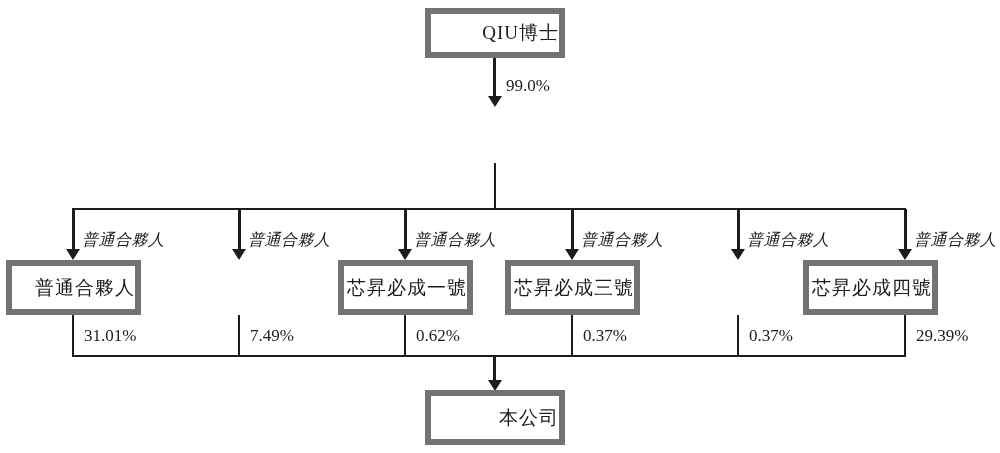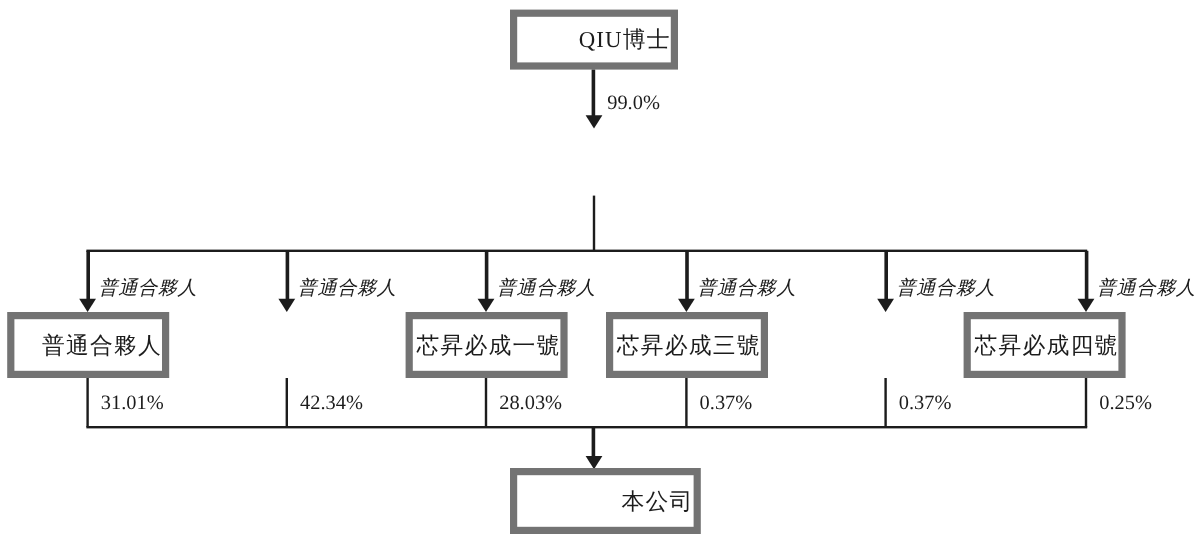--- a/index.html
+++ b/index.html
@@ -26,21 +26,21 @@
   .box-root{left:425px;top:8px;width:140px;height:50px;}
   .shaft-root{left:493px;top:58px;width:3px;height:39px;}
   .head-root{left:488px;top:96px;}
   .lbl-root-pct{left:506px;top:76px;}
   .box-holding{left:425px;top:109px;width:140px;height:54px;}
   .line-holding-down{left:494px;top:163px;width:2px;height:46px;}
   .hline-top{left:72px;top:208px;width:834px;height:2px;}
   .hline-bottom{left:72px;top:355px;width:834px;height:2px;}
   .shaft-company{left:493px;top:356px;width:3px;height:26px;}
   .head-company{left:488px;top:380px;}
-  .box-company{left:425px;top:390px;width:159px;height:55px;font-family:Liberation Serif, serif;}
+  .box-company{left:425px;top:390px;width:140px;height:55px;font-family:Liberation Serif, serif;}
 
   
   .pbox{top:260px;width:135px;height:55px;}
   .pshaft{top:209px;width:3px;height:41px;}
   .phead{top:249px;}
   .prole{top:230px;font-style:italic;}
   .pdrop{top:315px;width:2px;height:41px;}
   .ppct{top:326px;}
 </style>
 </head>
@@ -64,30 +64,30 @@
   <div class="node pbox" style="left:6px">
     <span>普通合夥人</span>
   </div>
   <div class="vline pdrop" style="left:72px"></div>
   <div class="lbl pct-lbl ppct" style="left:84px">31.01%</div>
 
   <div class="vline pshaft" style="left:238px"></div>
   <div class="arrowhead phead" style="left:232px"></div>
   <div class="lbl role-lbl prole" style="left:248px">普通合夥人</div>
   <div class="vline pdrop" style="left:238px"></div>
-  <div class="lbl pct-lbl ppct" style="left:250px">42.34%</div>
+  <div class="lbl pct-lbl ppct" style="left:250px">7.49%</div>
 
   <div class="vline pshaft" style="left:404px"></div>
   <div class="arrowhead phead" style="left:398px"></div>
   <div class="lbl role-lbl prole" style="left:414px">普通合夥人</div>
   <div class="node pbox" style="left:338px">
     <span>芯昇必成一號</span>
   </div>
   <div class="vline pdrop" style="left:404px"></div>
-  <div class="lbl pct-lbl ppct" style="left:416px">28.03%</div>
+  <div class="lbl pct-lbl ppct" style="left:416px">0.62%</div>
 
   <div class="vline pshaft" style="left:571px"></div>
   <div class="arrowhead phead" style="left:565px"></div>
   <div class="lbl role-lbl prole" style="left:581px">普通合夥人</div>
   <div class="node pbox" style="left:505px">
     <span>芯昇必成三號</span>
   </div>
   <div class="vline pdrop" style="left:571px"></div>
   <div class="lbl pct-lbl ppct" style="left:583px">0.37%</div>
 
@@ -97,21 +97,21 @@
   <div class="vline pdrop" style="left:737px"></div>
   <div class="lbl pct-lbl ppct" style="left:749px">0.37%</div>
 
   <div class="vline pshaft" style="left:904px"></div>
   <div class="arrowhead phead" style="left:898px"></div>
   <div class="lbl role-lbl prole" style="left:914px">普通合夥人</div>
   <div class="node pbox" style="left:803px">
     <span>芯昇必成四號</span>
   </div>
   <div class="vline pdrop" style="left:904px"></div>
-  <div class="lbl pct-lbl ppct" style="left:916px">0.25%</div>
+  <div class="lbl pct-lbl ppct" style="left:916px">29.39%</div>
 
   <div class="hline hline-bottom"></div>
   <div class="vline shaft-company"></div>
   <div class="arrowhead head-company"></div>
   <div class="node box-company">
     <span>本公司</span>
   </div>
 
 </div>
 

